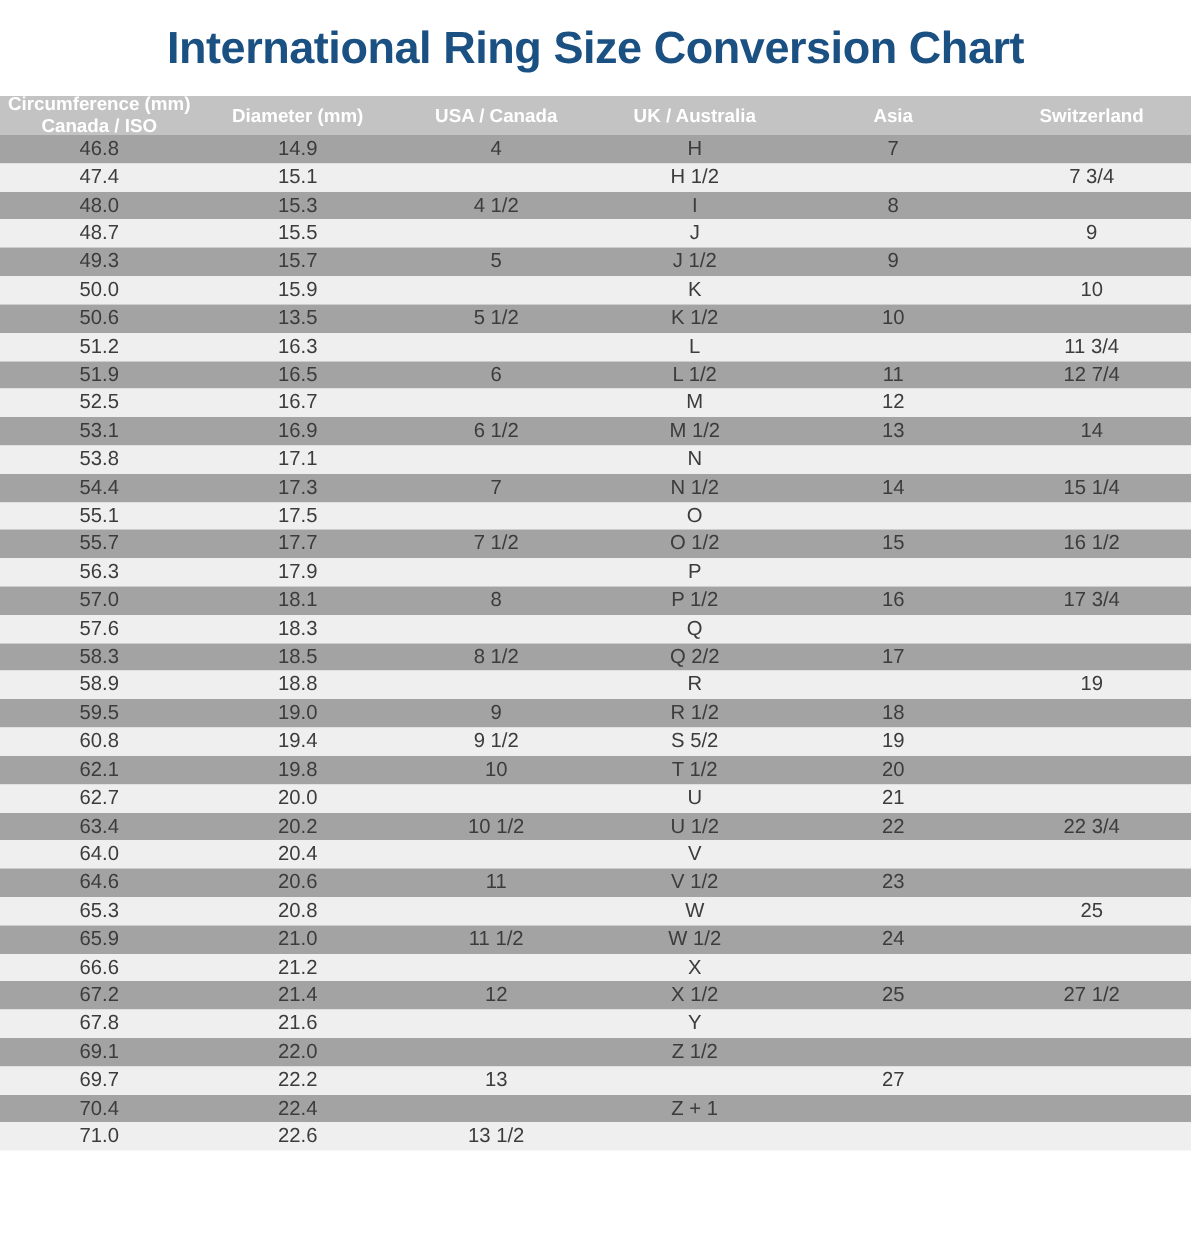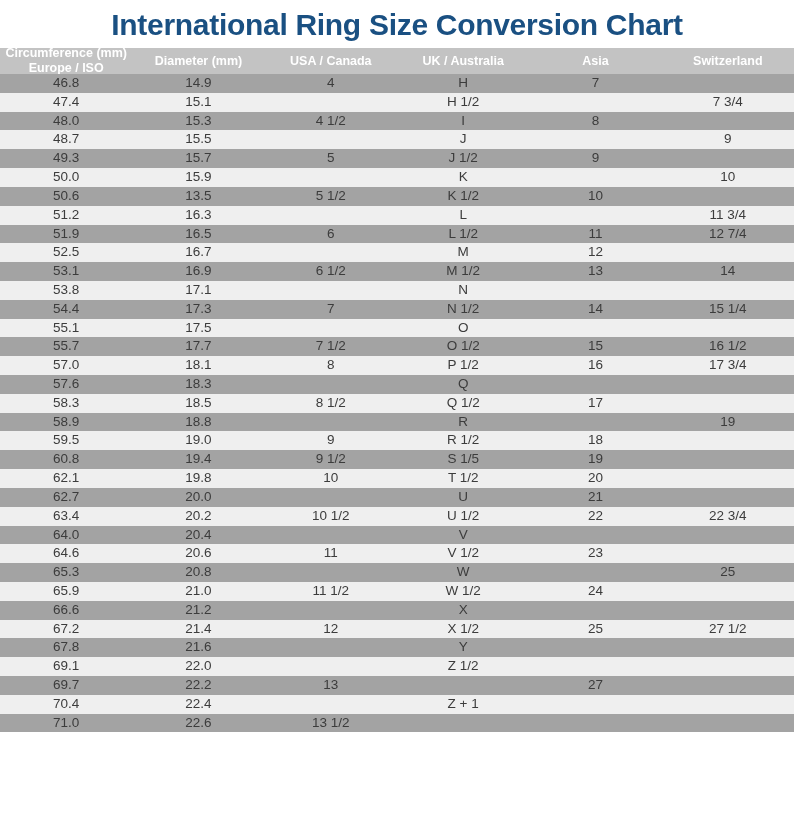--- a/index.html
+++ b/index.html
@@ -10,21 +10,21 @@
     overflow: hidden;
     font-family: "Liberation Sans", sans-serif;
   }
   .page {
     width: 794px;
     height: 824px;
     display: flex;
     flex-direction: column;
   }
   .title-bar {
-    height: 48px;
+    height: 64px;
     display: flex;
     align-items: center;
     justify-content: center;
     padding-top: 2px;
   }
   .page-title {
     color: #1a5082;
     font-size: 30px;
     font-weight: 700;
     letter-spacing: -0.3px;
@@ -89,21 +89,21 @@
 
   <div class="title-bar">
     <h1 class="page-title">International Ring Size Conversion Chart</h1>
   </div>
 
   <div class="table">
 
     <div class="header-row">
       <div class="header-cell">
         <span class="header-line">Circumference (mm)</span>
-        <span class="header-line">Europe / ISO</span>
+        <span class="header-line">Canada / ISO</span>
       </div>
       <div class="header-cell">
         <span class="header-line">Diameter (mm)</span>
         <span class="header-line"></span>
       </div>
       <div class="header-cell">
         <span class="header-line">USA / Canada</span>
         <span class="header-line"></span>
       </div>
       <div class="header-cell">
@@ -235,40 +235,48 @@
         </div>
         <div class="row">
           <div class="cell">55.7</div>
           <div class="cell">17.7</div>
           <div class="cell">7 1/2</div>
           <div class="cell">O 1/2</div>
           <div class="cell">15</div>
           <div class="cell">16 1/2</div>
         </div>
         <div class="row">
+          <div class="cell">56.3</div>
+          <div class="cell">17.9</div>
+          <div class="cell"></div>
+          <div class="cell">P</div>
+          <div class="cell"></div>
+          <div class="cell"></div>
+        </div>
+        <div class="row">
           <div class="cell">57.0</div>
           <div class="cell">18.1</div>
           <div class="cell">8</div>
           <div class="cell">P 1/2</div>
           <div class="cell">16</div>
           <div class="cell">17 3/4</div>
         </div>
         <div class="row">
           <div class="cell">57.6</div>
           <div class="cell">18.3</div>
           <div class="cell"></div>
           <div class="cell">Q</div>
           <div class="cell"></div>
           <div class="cell"></div>
         </div>
         <div class="row">
           <div class="cell">58.3</div>
           <div class="cell">18.5</div>
           <div class="cell">8 1/2</div>
-          <div class="cell">Q 1/2</div>
+          <div class="cell">Q 2/2</div>
           <div class="cell">17</div>
           <div class="cell"></div>
         </div>
         <div class="row">
           <div class="cell">58.9</div>
           <div class="cell">18.8</div>
           <div class="cell"></div>
           <div class="cell">R</div>
           <div class="cell"></div>
           <div class="cell">19</div>
@@ -278,21 +286,21 @@
           <div class="cell">19.0</div>
           <div class="cell">9</div>
           <div class="cell">R 1/2</div>
           <div class="cell">18</div>
           <div class="cell"></div>
         </div>
         <div class="row">
           <div class="cell">60.8</div>
           <div class="cell">19.4</div>
           <div class="cell">9 1/2</div>
-          <div class="cell">S 1/5</div>
+          <div class="cell">S 5/2</div>
           <div class="cell">19</div>
           <div class="cell"></div>
         </div>
         <div class="row">
           <div class="cell">62.1</div>
           <div class="cell">19.8</div>
           <div class="cell">10</div>
           <div class="cell">T 1/2</div>
           <div class="cell">20</div>
           <div class="cell"></div>

